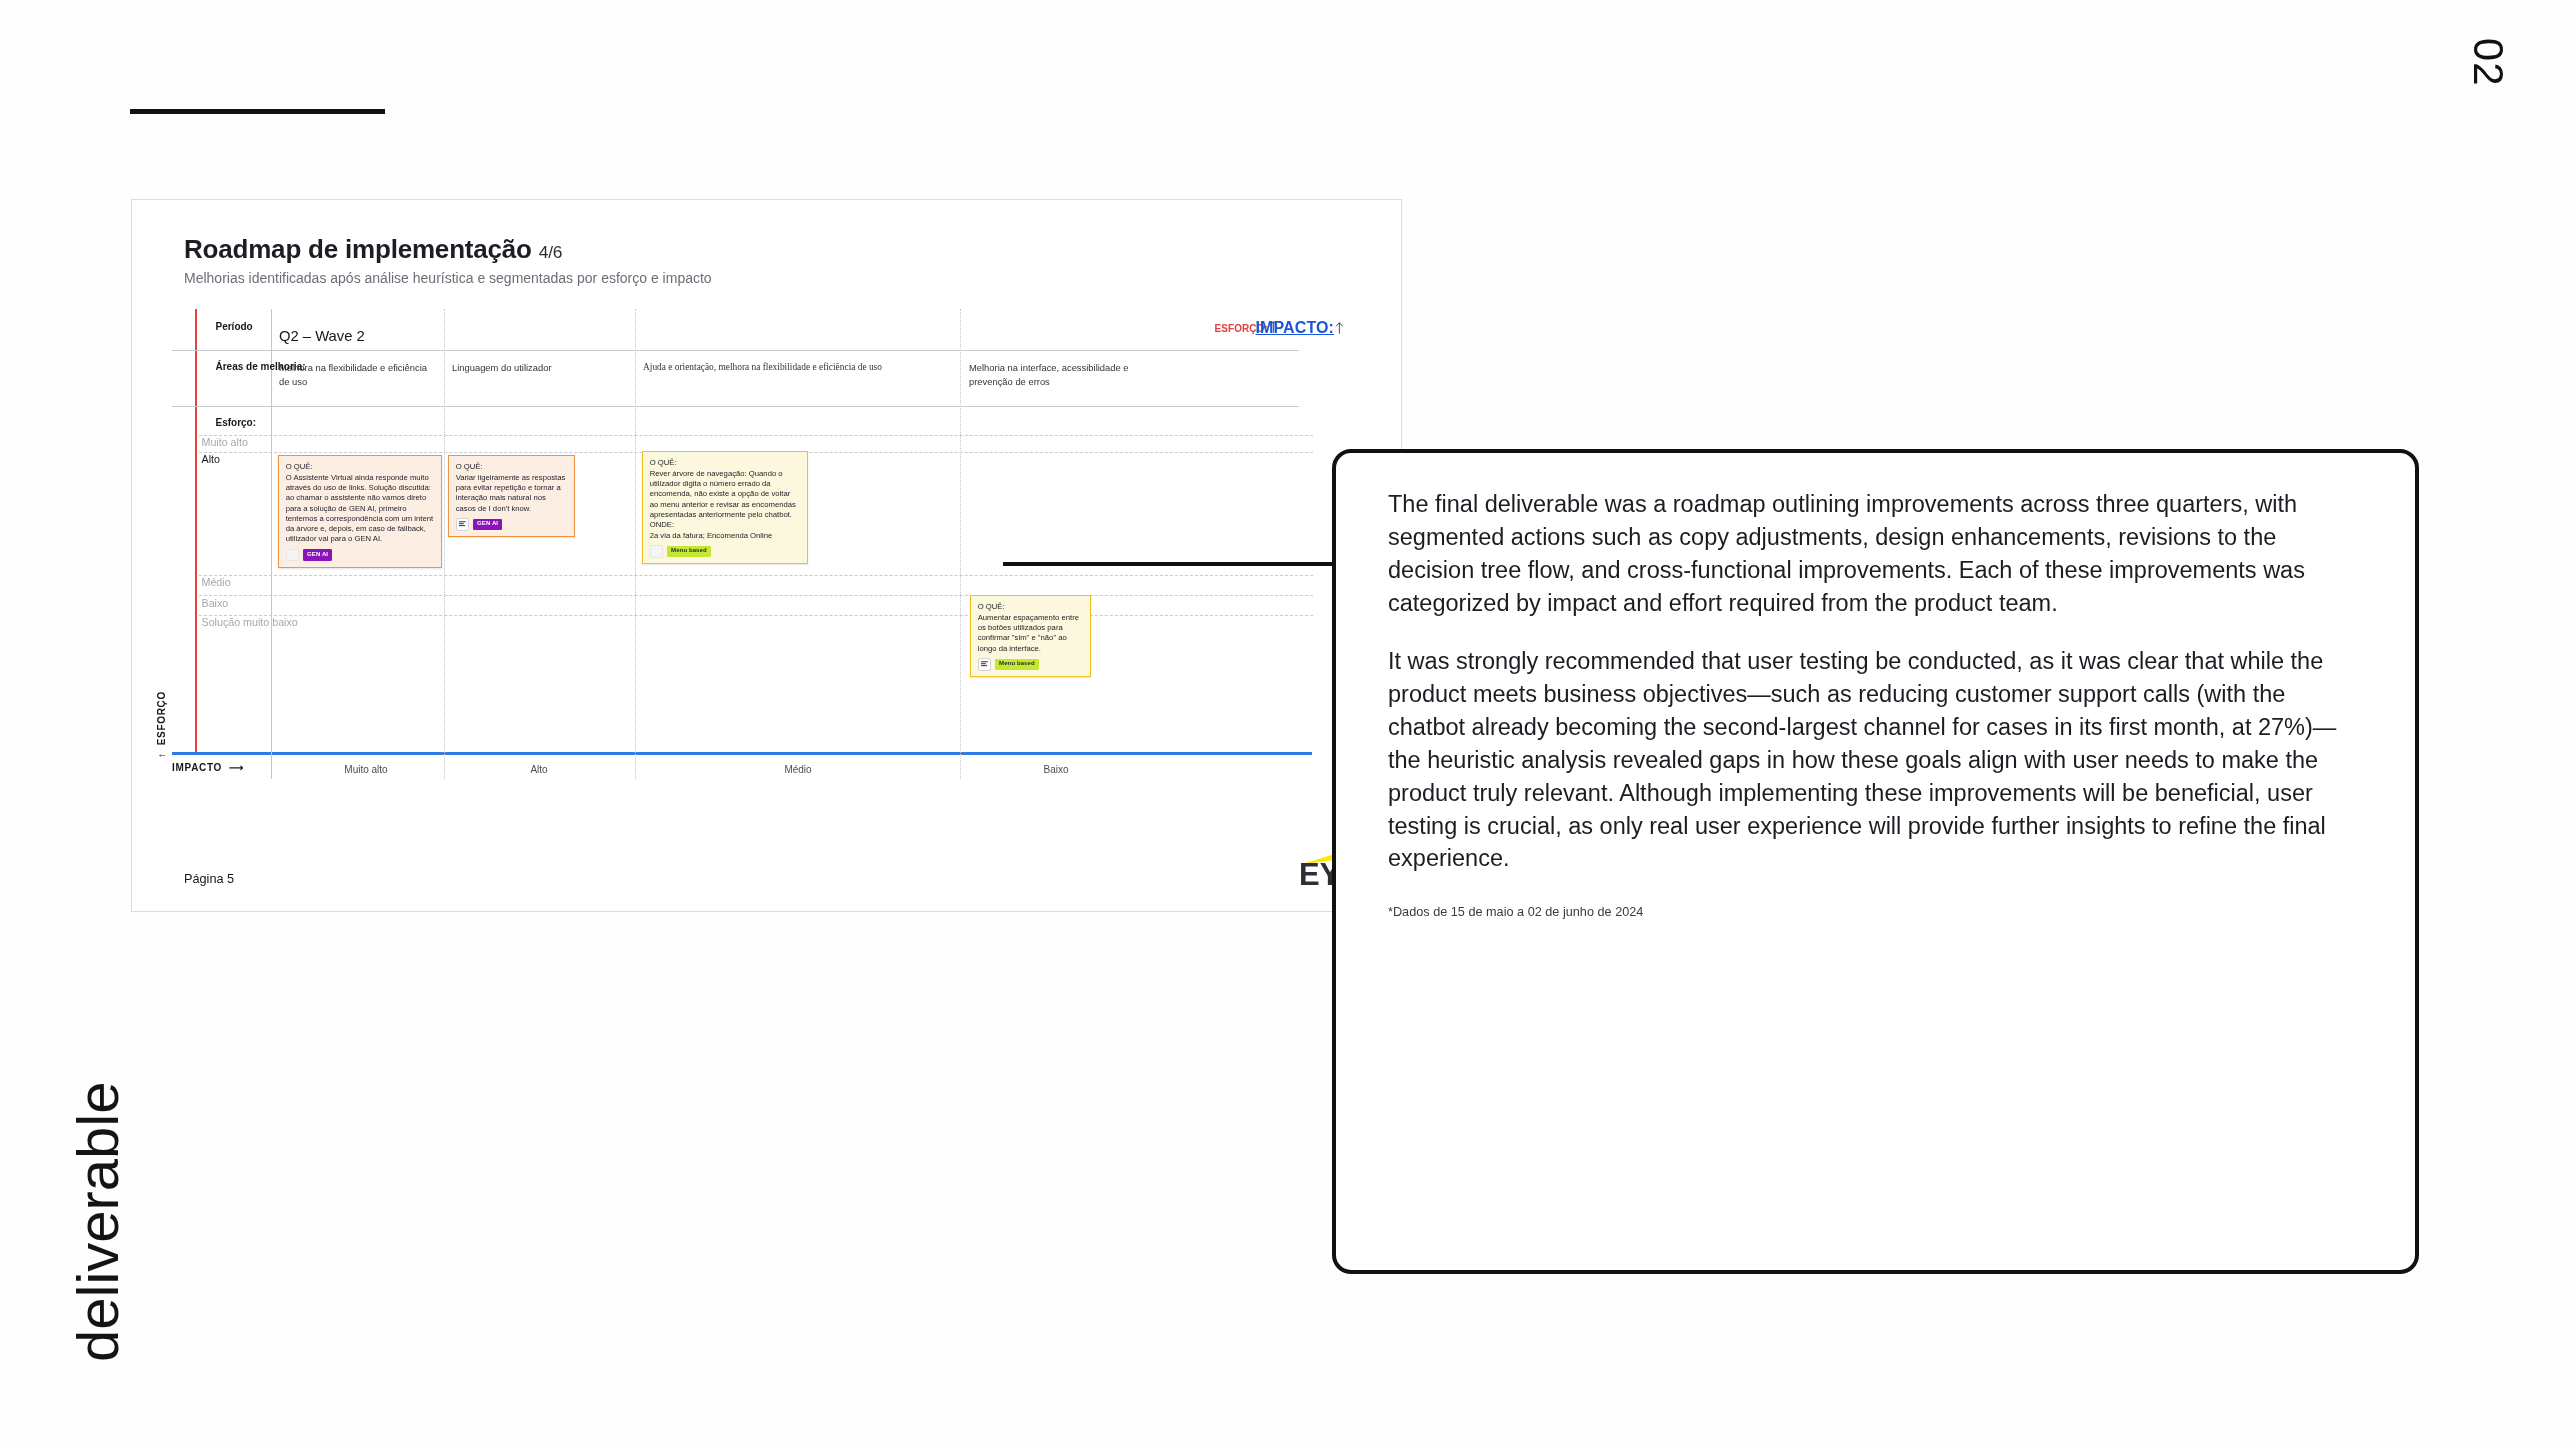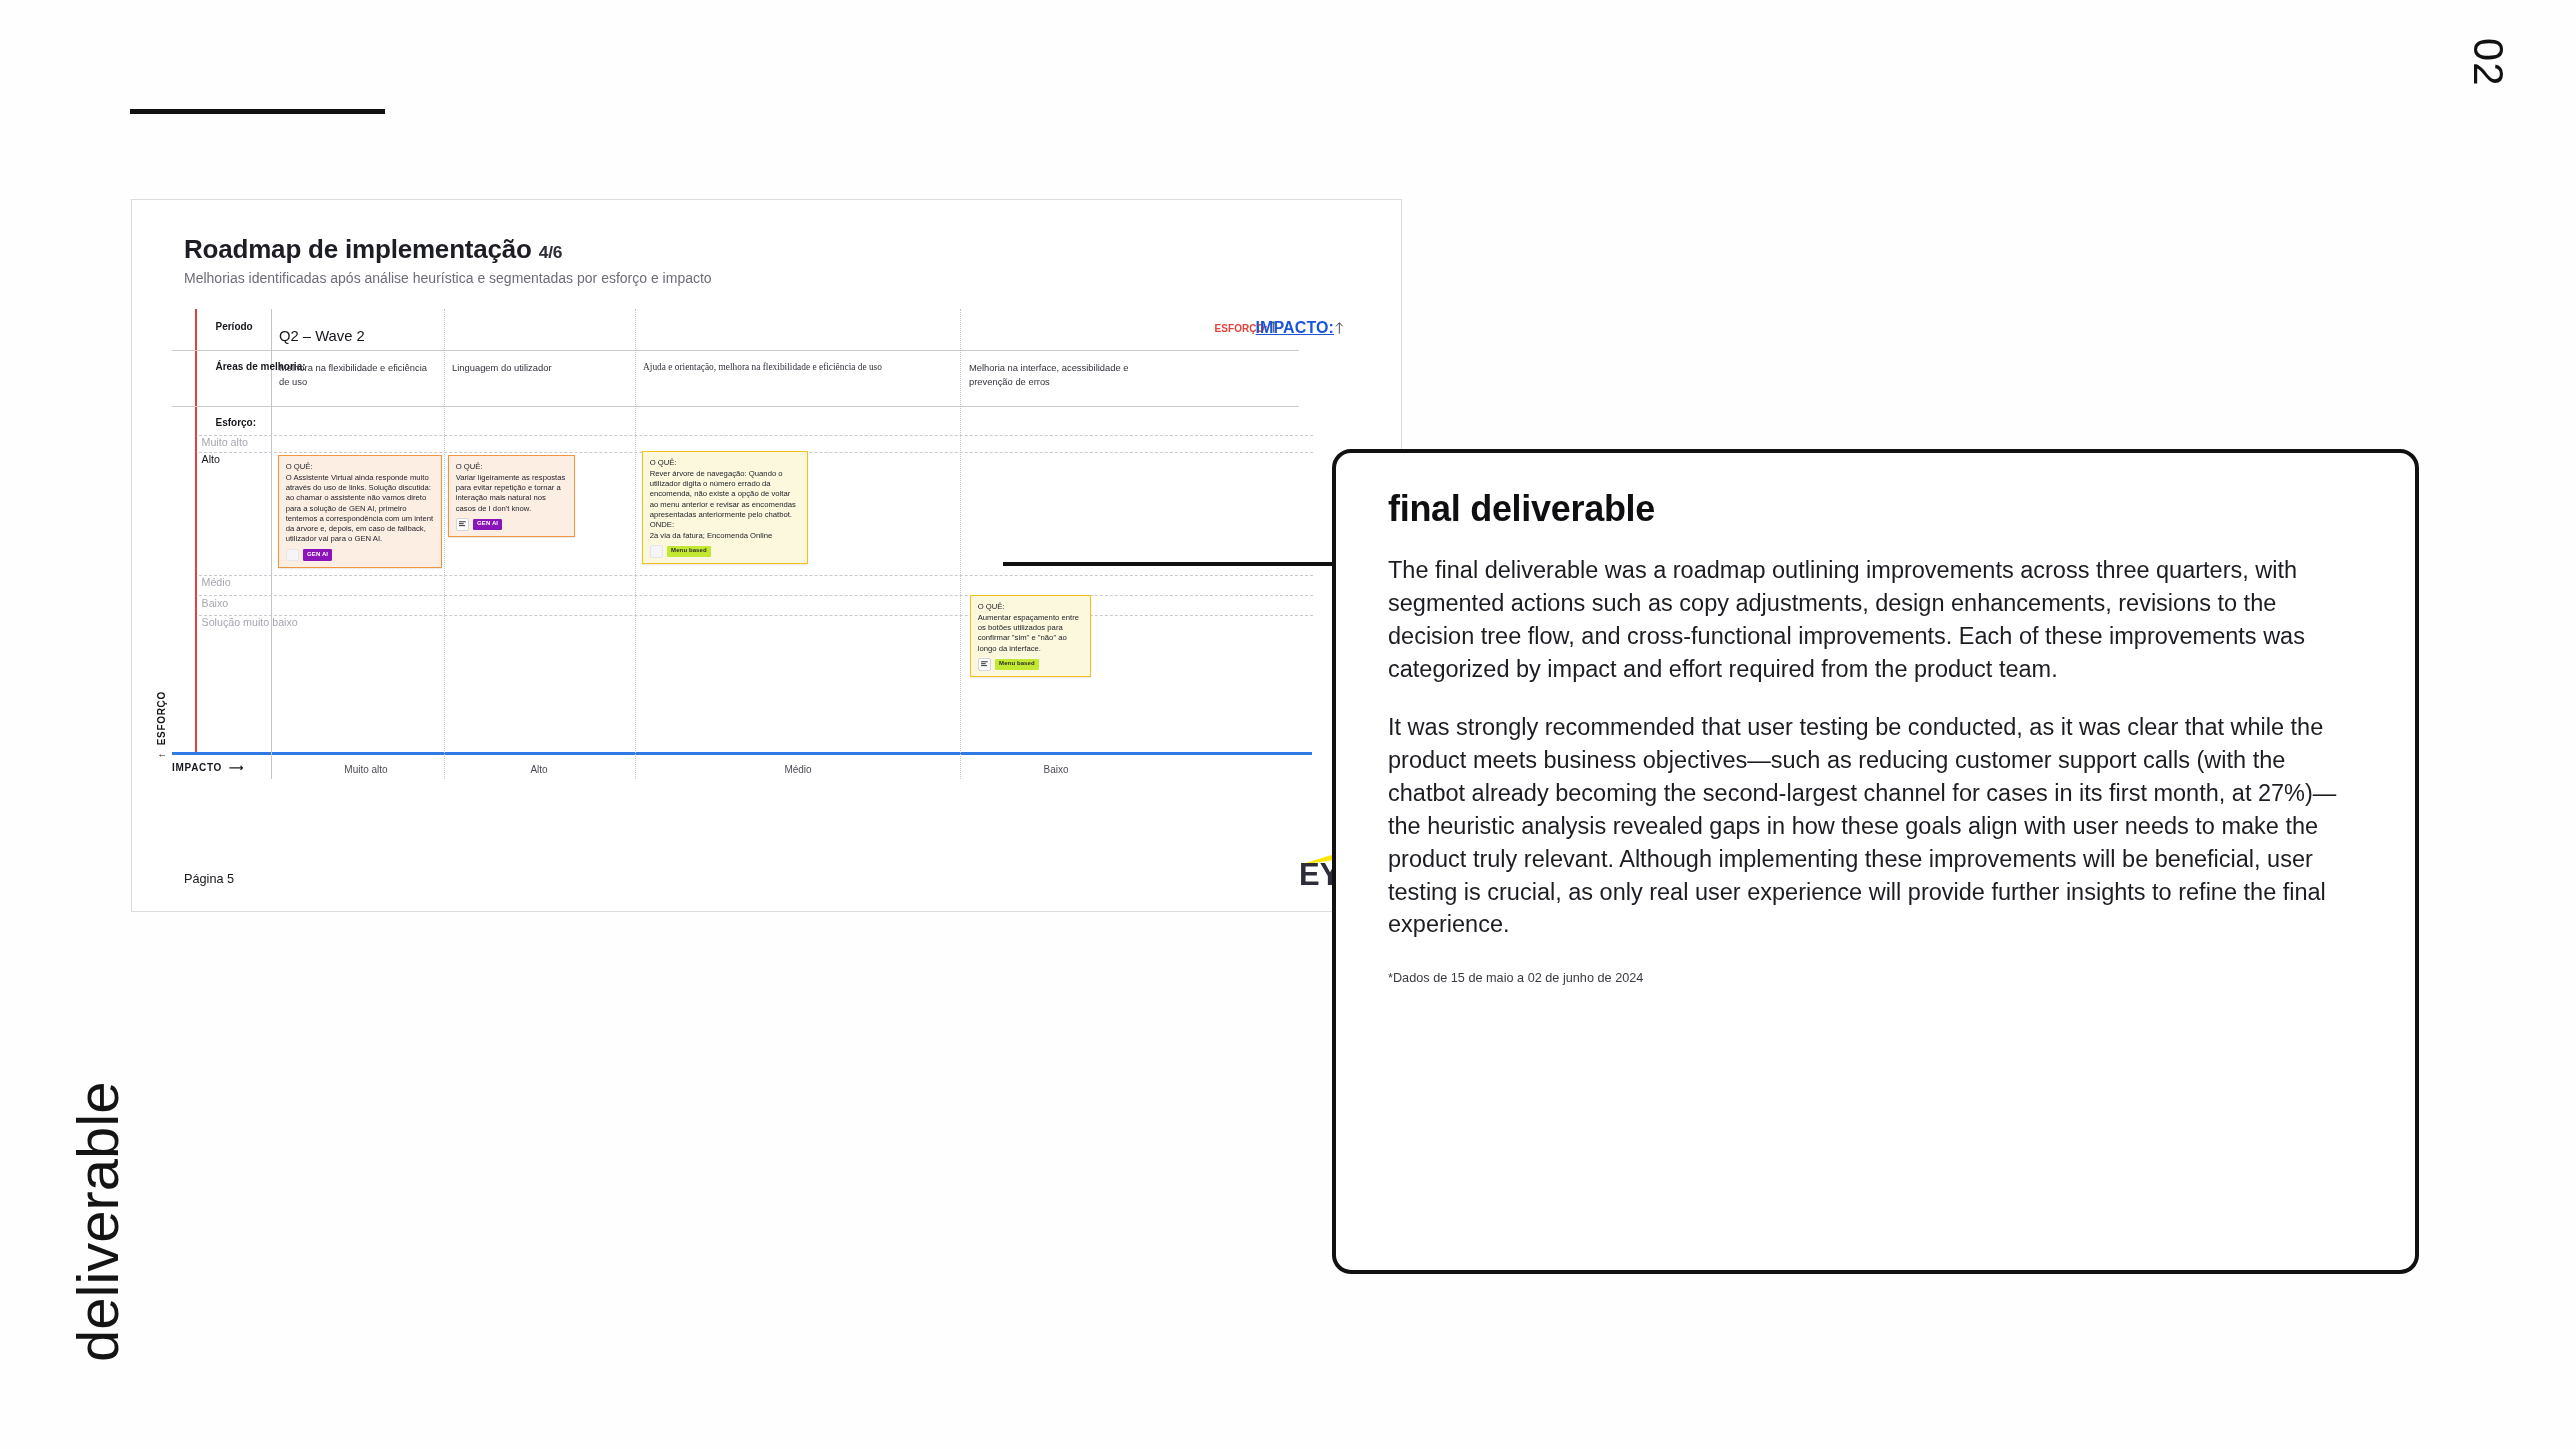--- a/index.html
+++ b/index.html
@@ -69,21 +69,21 @@
     left: 52px;
     top: 34px;
     font-size: 26px;
     font-weight: 700;
     color: #1d1d24;
     letter-spacing: -0.2px;
     white-space: nowrap;
   }
   #slide-title .frac {
     font-size: 17.4px;
-    font-weight: 700;
+    font-weight: 400;
     color: #2d2d34;
   }
   #slide-subtitle {
     position: absolute;
     left: 52px;
     top: 70px;
     font-size: 14px;
     font-weight: 400;
     color: #6d6d78;
     white-space: nowrap;
@@ -475,18 +475,17 @@
       <polygon points="6,40 104,10 104,26" fill="#ffe600"></polygon>
       <text x="6" y="70" font-family="Liberation Sans, sans-serif" font-size="46" font-weight="bold" fill="#2e2e38">EY</text>
     </svg>
   </div>
 
 </div>
 
 <div id="callout-line"></div>
 
 <div id="callout">
-  <h1 id="callout-title">final deliverable</h1>
   <p class="callout-p">The final deliverable was a roadmap outlining improvements across three quarters, with segmented actions such as copy adjustments, design enhancements, revisions to the decision tree flow, and cross-functional improvements. Each of these improvements was categorized by impact and effort required from the product team.</p>
   <p class="callout-p">It was strongly recommended that user testing be conducted, as it was clear that while the product meets business objectives—such as reducing customer support calls (with the chatbot already becoming the second-largest channel for cases in its first month, at 27%)—the heuristic analysis revealed gaps in how these goals align with user needs to make the product truly relevant. Although implementing these improvements will be beneficial, user testing is crucial, as only real user experience will provide further insights to refine the final experience.</p>
   <div id="callout-note">*Dados de 15 de maio a 02 de junho de 2024</div>
 </div>
 
 
 </body></html>

